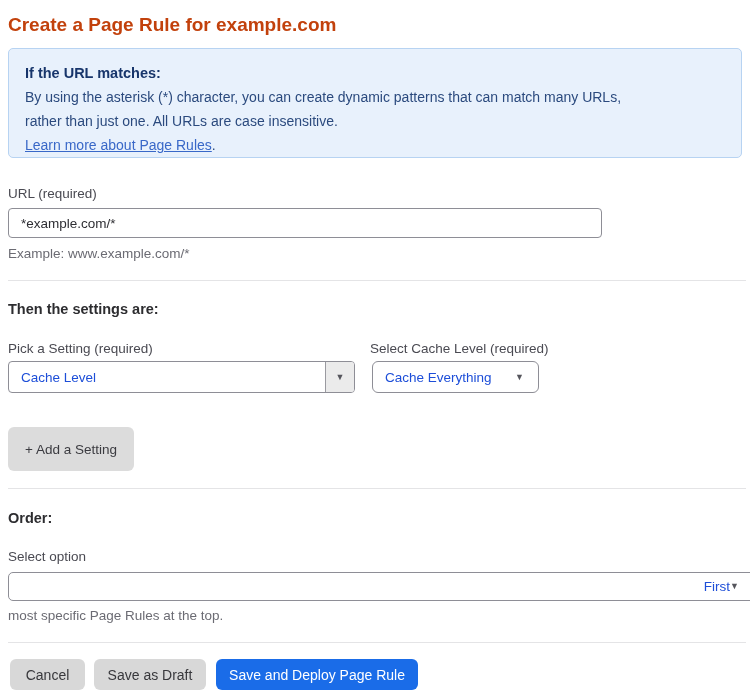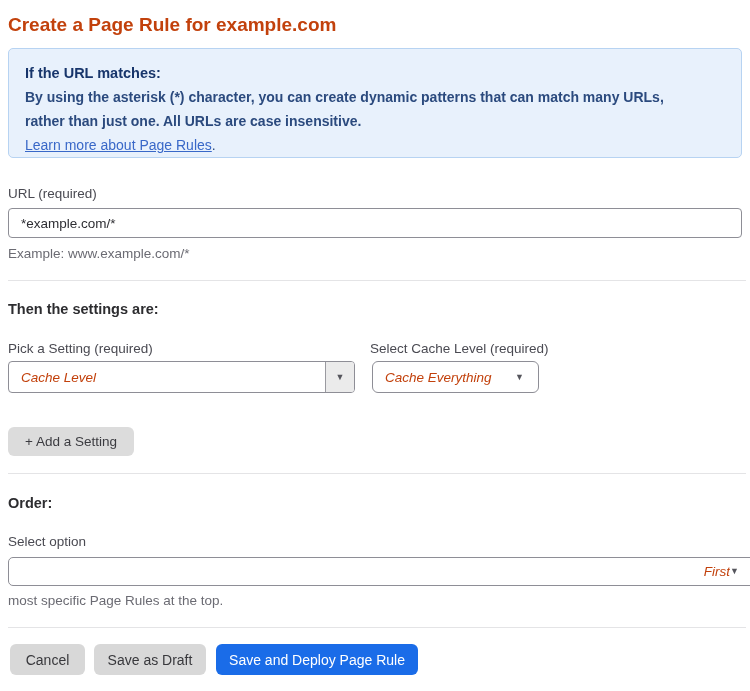--- a/index.html
+++ b/index.html
@@ -34,21 +34,21 @@
     font-weight: 700;
     color: #17356b;
     line-height: 20px;
   }
   .info-body {
     font-size: 14px;
     color: #2b4a7e;
     line-height: 24px;
     margin-top: 2px;
   }
-  .info-body span { display: block; font-weight: bold; }
+  .info-body span { display: block; }
   .info-link-line { font-size: 14px; line-height: 24px; color: #2b4a7e; }
   .info-link {
     color: #3968c8;
     text-decoration: underline;
     cursor: pointer;
   }
 
   
   .field-label {
     font-size: 13.5px;
@@ -58,21 +58,21 @@
   .helper-text {
     font-size: 13.5px;
     color: #6b6b73;
     line-height: 19px;
   }
 
   
   .url-label { margin-top: 27px; }
   .text-input {
     margin-top: 6px;
-    width: 734px;
+    width: 594px;
     height: 30px;
     border: 1px solid #8e8e96;
     border-radius: 4px;
     font-family: "Liberation Sans", "DejaVu Sans", sans-serif;
     font-size: 13.5px;
     color: #2e2e33;
     padding: 0 12px;
     background: #ffffff;
     display: block;
     outline: none;
@@ -109,26 +109,25 @@
   .select-box {
     border: 1px solid #8e8e96;
     background: #ffffff;
     height: 32px;
     display: flex;
     align-items: center;
     cursor: pointer;
   }
   .select-value {
     font-size: 13.5px;
-    color: #c2410c;
+    color: #1d4ed8;
     padding-left: 12px;
     flex: 1;
     white-space: nowrap;
     overflow: hidden;
-    font-style: italic;
   }
   .arrow-glyph {
     font-size: 9px;
     color: #55555c;
     line-height: 1;
   }
 
   .setting-select {
     width: 347px;
     border-radius: 4px;
@@ -149,21 +148,21 @@
     border-radius: 6px;
   }
   .cache-select .arrow-inline {
     padding-right: 14px;
     display: flex;
     align-items: center;
   }
 
   .add-setting-btn {
     margin-top: 34px;
-    height: 29px;
+    height: 44px;
     padding: 0 17px;
     background: #dcdcdc;
     border: none;
     border-radius: 6px;
     font-family: "Liberation Sans", "DejaVu Sans", sans-serif;
     font-size: 13.5px;
     color: #3b3b40;
     cursor: pointer;
     display: inline-flex;
     align-items: center;

